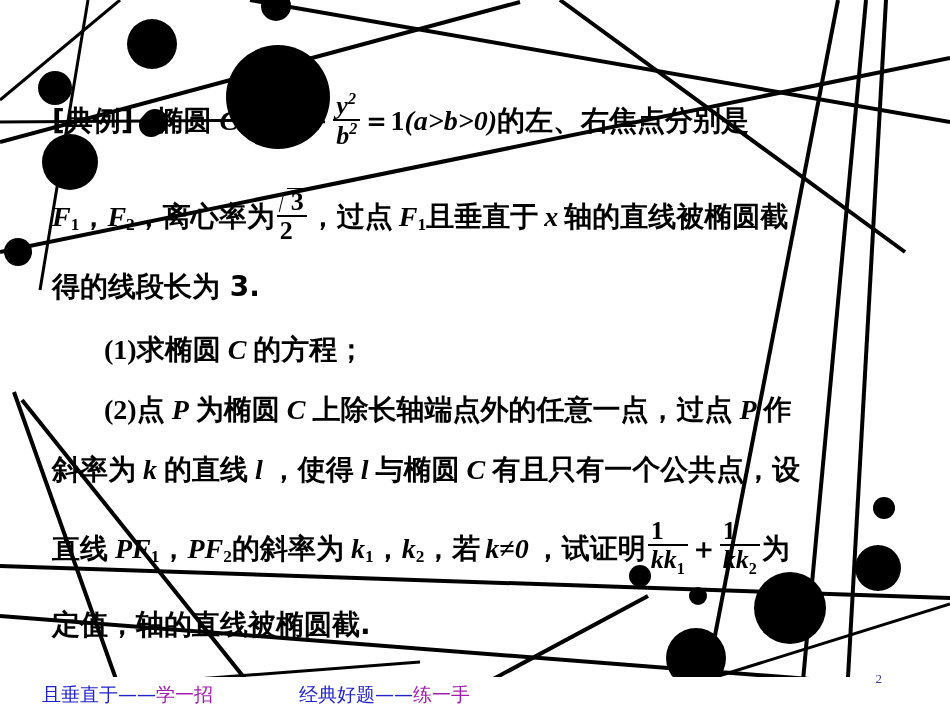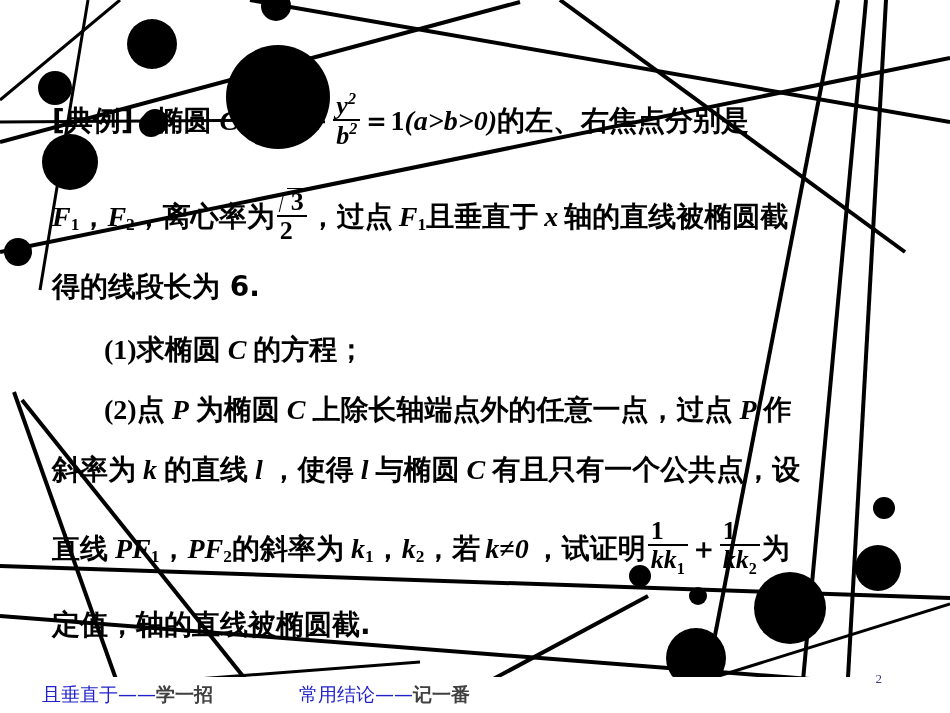--- a/index.html
+++ b/index.html
@@ -101,22 +101,22 @@
     align-items: center;
   }
   .footer-item {
     font-family: "DejaVu Sans", "Liberation Sans", sans-serif;
     font-size: 19px;
     color: #2222cc;
     white-space: nowrap;
     letter-spacing: 0px;
   }
   .footer-item .hl {
-    color: #404040;
-    font-weight: bold;
+    color: #a21caf;
+    font-weight: normal;
   }
   .f1 { margin-left: 42px; }
   .f2 { margin-left: 86px; }
   .f3 { margin-left: 86px; }
 
   #page-number {
     position: absolute;
     right: 68px;
     bottom: 26px;
     z-index: 4;
@@ -173,21 +173,21 @@
 
     <div class="line-row pad-l-left" style="top:92px;">
       <span class="txt cn">[典例]</span><span style="display:inline-block;width:22px;"></span><span class="txt cn">椭圆</span><span class="txt it" style="margin-left:8px;">C</span><span class="txt cn">：</span><span style="display:inline-block;width:6px;"></span><span class="frac"><span class="num"><span class="it">x</span><span class="sup">2</span></span><span class="den"><span class="it">a</span><span class="sup">2</span></span></span><span class="txt up">＋</span><span class="frac"><span class="num"><span class="it">y</span><span class="sup">2</span></span><span class="den"><span class="it">b</span><span class="sup">2</span></span></span><span class="txt up">＝</span><span class="txt up">1</span><span class="txt it">(a&gt;b&gt;0)</span><span class="txt cn">的左、右焦点分别是</span>
     </div>
 
     <div class="line-row pad-l-left" style="top:188px;">
       <span class="txt it">F</span><span class="sub">1</span><span class="txt cn">，</span><span class="txt it">F</span><span class="sub">2</span><span class="txt cn">，</span><span class="txt cn">离心率为</span><span class="frac"><span class="num"><span class="sqrt"><span class="up">3</span></span></span><span class="den"><span class="up">2</span></span></span><span class="txt cn">，</span><span class="txt cn">过点</span><span class="txt it" style="margin-left:6px;">F</span><span class="sub">1</span><span class="txt cn">且垂直于</span><span class="txt it" style="margin:0 6px;">x</span><span class="txt cn">轴的直线被椭圆截</span>
     </div>
 
     <div class="line-row pad-l-left" style="top:270px;">
-      <span class="txt cn">得的线段长为 6.</span>
+      <span class="txt cn">得的线段长为 3.</span>
     </div>
 
     <div class="line-row pad-l-indent" style="top:333px;">
       <span class="txt up">(1)</span><span class="txt cn">求椭圆</span><span class="txt it" style="margin:0 7px;">C</span><span class="txt cn">的方程；</span>
     </div>
 
     <div class="line-row pad-l-indent" style="top:393px;">
       <span class="txt up">(2)</span><span class="txt cn">点</span><span class="txt it" style="margin:0 7px;">P</span><span class="txt cn">为椭圆</span><span class="txt it" style="margin:0 7px;">C</span><span class="txt cn">上除长轴端点外的任意一点，过点</span><span class="txt it" style="margin:0 7px;">P</span><span class="txt cn">作</span>
     </div>
 
@@ -202,20 +202,20 @@
     <div class="line-row pad-l-left" style="top:608px;">
       <span class="txt cn">定值，轴的直线被椭圆截.</span>
     </div>
 
   </div>
 
   <div id="footer">
     <div class="footer-item f1">
       <span>且垂直于——</span><span class="hl">学一招</span>
     </div>
-    <div class="footer-item f3">
-      <span>常用结论——</span><span class="hl">记一番</span>
+    <div class="footer-item f2">
+      <span>经典好题——</span><span class="hl">练一手</span>
     </div>
   </div>
 
   <div id="page-number">2</div>
 
 </div>
 
 </body></html>

